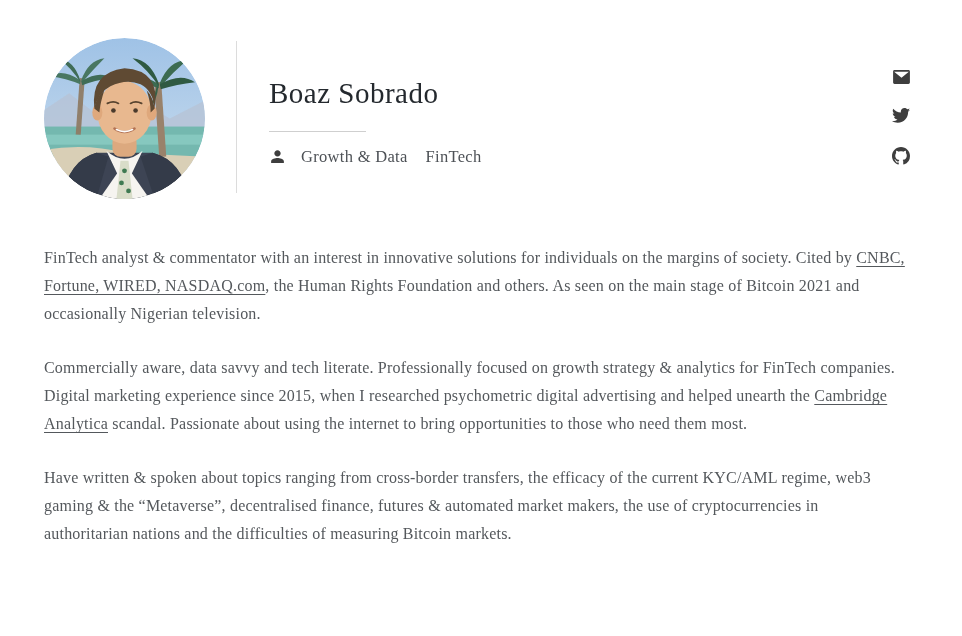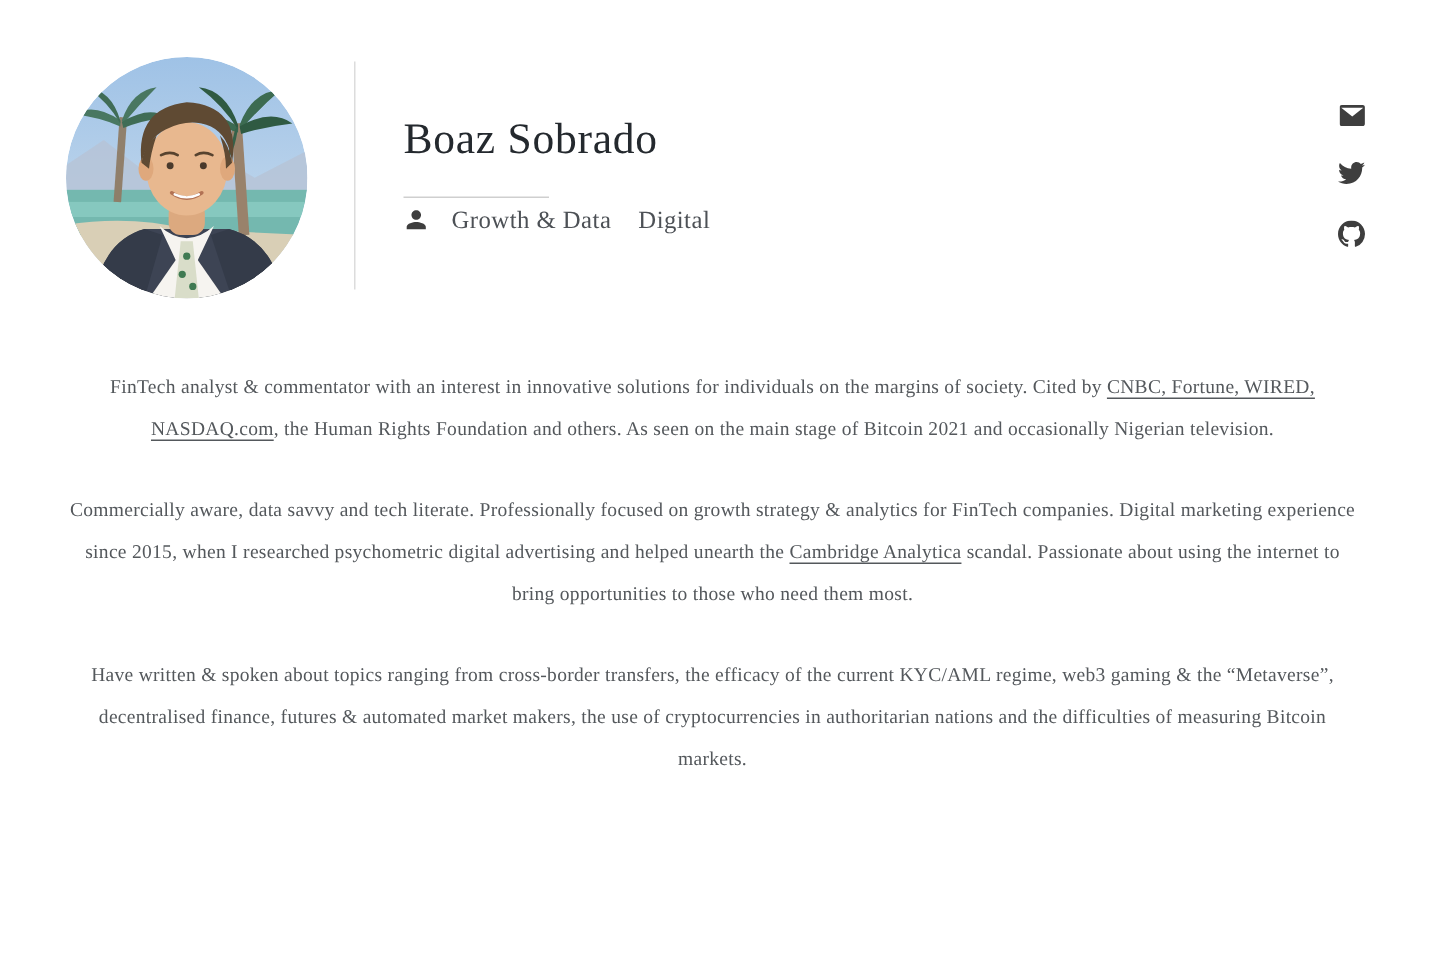--- a/index.html
+++ b/index.html
@@ -8,33 +8,33 @@
 
   
   .avatar{position:absolute;left:44px;top:38px;width:161px;height:161px;border-radius:50%;
           overflow:hidden;}
   .avatar svg{display:block;width:100%;height:100%;}
   .v-divider{position:absolute;left:236px;top:41px;width:1px;height:152px;background:#dcdcdc;}
 
   .profile-info{position:absolute;left:269px;top:76px;}
   .profile-name{margin:0;font-size:29px;font-weight:400;color:#24292e;letter-spacing:0.5px;line-height:1.2;}
   .name-underline{width:97px;height:1px;background:#cfcfcf;margin-top:20px;}
-  .tags-row{display:flex;align-items:center;margin-top:5px;}
+  .tags-row{display:flex;align-items:center;margin-top:15px;}
   .person-ico{display:inline-flex;margin-right:15px;color:#3e3e3e;}
   .tag{font-size:16.5px;color:#4d5156;letter-spacing:0.3px;margin-right:18px;}
   .tag:last-child{margin-right:0;}
 
   .social-col{position:absolute;right:52px;top:70px;display:flex;flex-direction:column;
               align-items:center;gap:24px;}
   .social-col a{display:inline-flex;color:#3e3e3e;text-decoration:none;cursor:pointer;}
 
   
   .content{position:absolute;left:44px;top:244px;width:862px;}
   .section-heading{margin:0 0 32px 0;font-size:25px;font-weight:700;color:#1e1e1e;letter-spacing:0.3px;}
-  .content p{margin:0 0 26px 0;font-size:13px;line-height:28px;color:#54585c;letter-spacing:0.2px;text-align:center;}
+  .content p{margin:0 0 26px 0;font-size:16px;line-height:28px;color:#54585c;letter-spacing:0.2px;}
   .inline-link{color:#54585c;text-decoration:underline;text-decoration-thickness:1px;
                text-underline-offset:3px;cursor:pointer;}
 </style>
 </head>
 <body>
 
 <div class="page">
 
   <header>
 
@@ -113,21 +113,21 @@
     <div class="profile-info">
       <h1 class="profile-name">Boaz Sobrado</h1>
       <div class="name-underline"></div>
       <div class="tags-row">
         <span class="person-ico">
           <svg width="17" height="17" viewBox="0 0 24 24" fill="currentColor">
             <path d="M12 12c2.5 0 4.5-2 4.5-4.5S14.5 3 12 3 7.5 5 7.5 7.5 9.5 12 12 12zm0 2.2c-3 0-9 1.5-9 4.5V21h18v-2.3c0-3-6-4.5-9-4.5z"></path>
           </svg>
         </span>
         <span class="tag">Growth &amp; Data</span>
-        <span class="tag">Digital</span>
+        <span class="tag">FinTech</span>
       </div>
     </div>
 
     <div class="social-col">
       <a aria-label="email">
         <svg width="17" height="14" viewBox="0 0 24 20" fill="currentColor">
           <path d="M2 0h20c1.1 0 2 .9 2 2v16c0 1.1-.9 2-2 2H2c-1.1 0-2-.9-2-2V2C0 .9.9 0 2 0zm10 11L22.5 2.6c-.2-.1-.3-.1-.5-.1H2c-.2 0-.3 0-.5.1L12 11z"></path>
         </svg>
       </a>
       <a aria-label="twitter">

